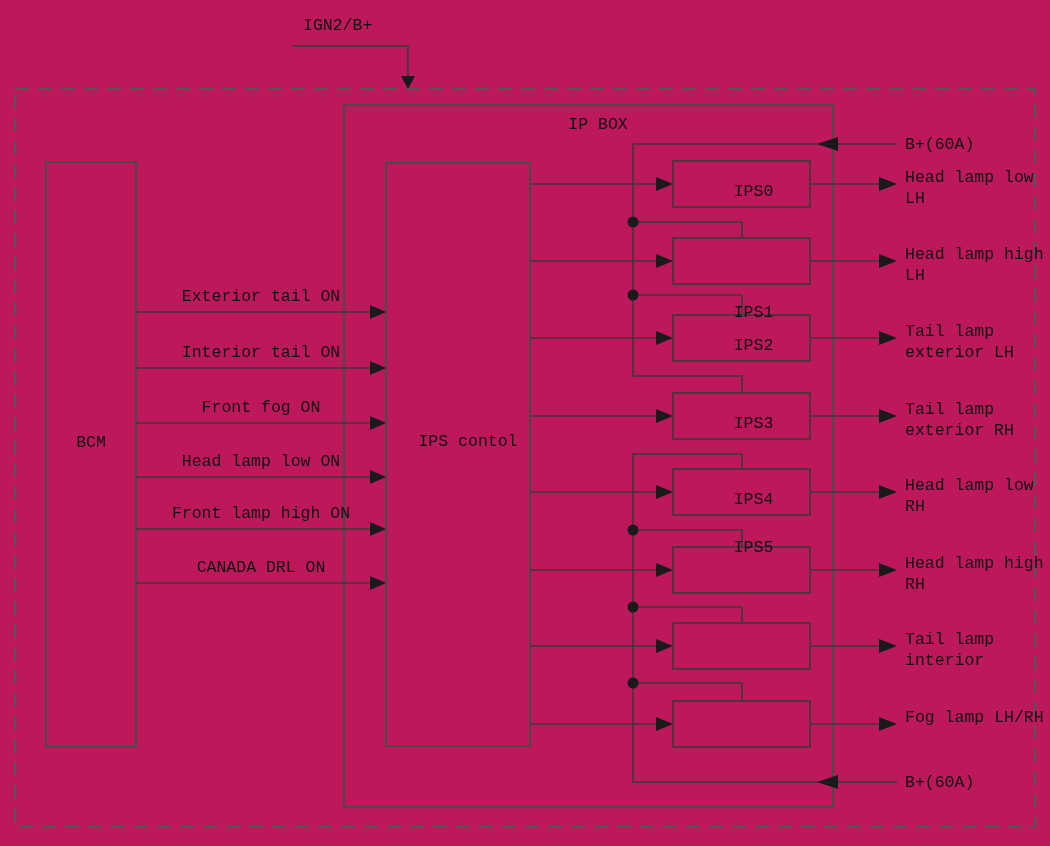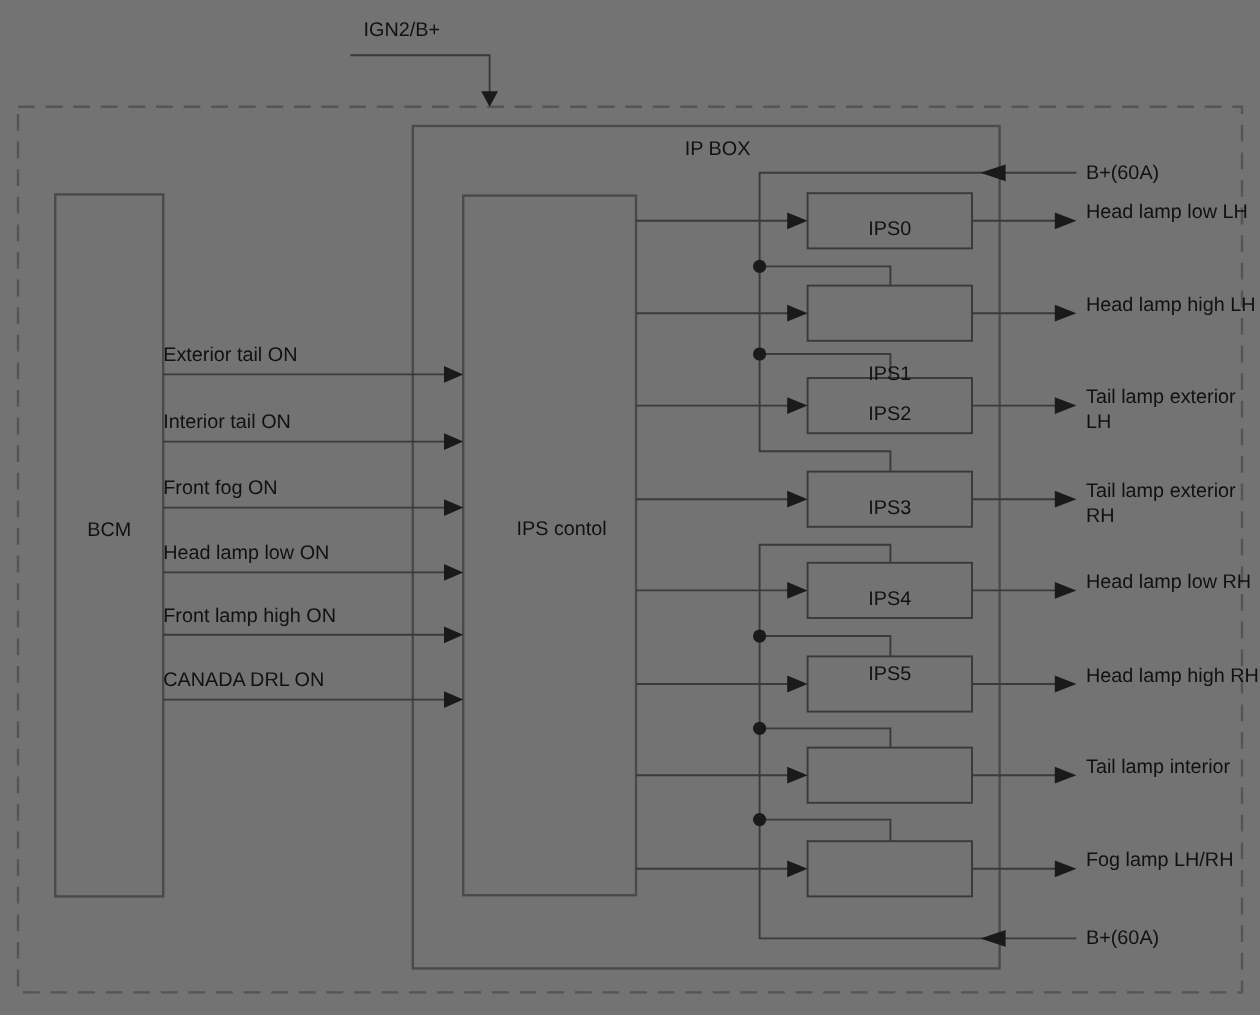--- a/index.html
+++ b/index.html
@@ -1,26 +1,26 @@
 <!DOCTYPE html>
 <html><head>
 <meta charset="utf-8">
 <style>
   html,body{margin:0;padding:0;background:#fff;}
   #canvas{
-    position:relative;width:1050px;height:846px;background:#737373;
-    font-family:Liberation Sans, sans-serif;color:#111;
+    position:relative;width:1050px;height:846px;background:#be185d;
+    font-family:Liberation Mono, monospace;color:#111;
     overflow:hidden;
   }
   #wires{position:absolute;left:0;top:0;width:1050px;height:846px;}
   .lbl{position:absolute;font-size:16.5px;line-height:21px;white-space:nowrap;}
-  .sig-lbl{position:absolute;left:136px;width:250px;text-align:left;font-size:16.5px;line-height:21px;}
+  .sig-lbl{position:absolute;left:136px;width:250px;text-align:center;font-size:16.5px;line-height:21px;}
   .node-lbl{position:absolute;text-align:center;font-size:16.5px;line-height:21px;}
   .ips-box-lbl{position:absolute;left:673px;width:137px;height:60px;display:flex;
-    align-items:center;justify-content:center;font-size:16.5px;}
+    align-items:center;justify-content:center;font-size:16.5px;padding-left:12px;}
   .out-lbl{position:absolute;left:905px;width:150px;font-size:16.5px;line-height:21px;}
 </style>
 </head>
 <body>
 
 <div id="canvas">
 
   <svg id="wires" viewBox="0 0 1050 846" xmlns="http://www.w3.org/2000/svg">
     <g fill="none" stroke="#3a3a3a" stroke-width="1.6">
 
@@ -134,21 +134,21 @@
   <div class="sig-lbl" style="top:451px;">Head lamp low ON</div>
   <div class="sig-lbl" style="top:397px;">Front fog ON</div>
   <div class="sig-lbl" style="top:503px;">Front lamp high ON</div>
   <div class="sig-lbl" style="top:557px;">CANADA DRL ON</div>
 
   <div class="ips-box-lbl" style="top:161px;">IPS0</div>
   <div class="ips-box-lbl" style="top:238px;margin-top:44px;">IPS1</div>
   <div class="ips-box-lbl" style="top:315px;">IPS2</div>
   <div class="ips-box-lbl" style="top:393px;">IPS3</div>
   <div class="ips-box-lbl" style="top:469px;">IPS4</div>
-  <div class="ips-box-lbl" style="top:532px;">IPS5</div>
+  <div class="ips-box-lbl" style="top:517px;">IPS5</div>
 
   <div class="out-lbl" style="top:167px;">
     <span class="ln">Head lamp</span>
     <span class="ln">low LH</span>
   </div>
   <div class="out-lbl" style="top:244px;">
     <span class="ln">Head lamp</span>
     <span class="ln">high LH</span>
   </div>
   <div class="out-lbl" style="top:321px;">

